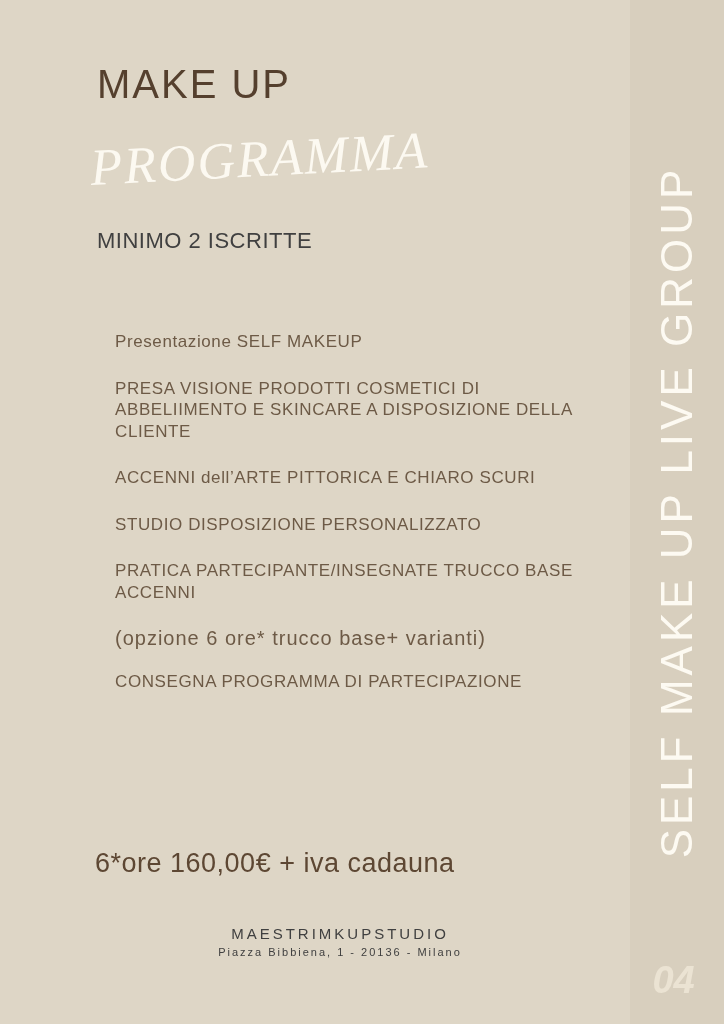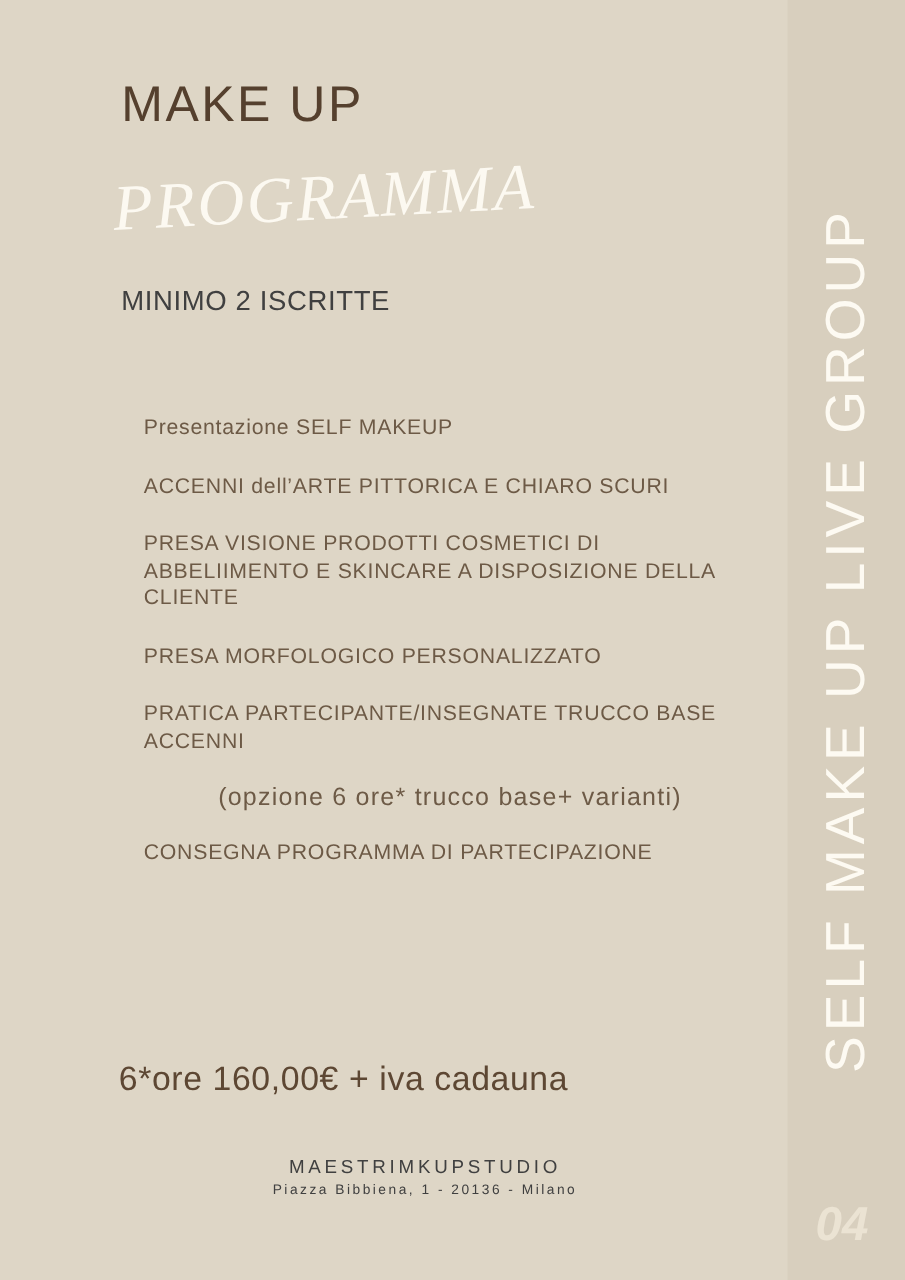--- a/index.html
+++ b/index.html
@@ -90,21 +90,20 @@
     letter-spacing: 0.6px;
     line-height: 21.5px;
     margin-bottom: 25px;
     font-weight: 400;
   }
   .program-item.option-note {
     font-size: 20px;
     letter-spacing: 1px;
     margin-top: 4px;
     margin-bottom: 21px;
-    text-align: center;
   }
 
   
   .price-block {
     position: absolute;
     left: 95px; top: 738px;
     color: #5d4733;
     font-size: 27px;
     letter-spacing: 0.5px;
     line-height: 50px;
@@ -144,23 +143,23 @@
     <div>MAKE UP</div>
   </div>
   <div class="script-overlay">PROGRAMMA</div>
 
   <div class="subtitle-block">
     <div>MINIMO 2 ISCRITTE</div>
   </div>
 
   <div class="program-list">
     <div class="program-item">Presentazione SELF MAKEUP</div>
+    <div class="program-item">PRESA VISIONE PRODOTTI COSMETICI DI ABBELIIMENTO E SKINCARE A DISPOSIZIONE DELLA CLIENTE</div>
     <div class="program-item">ACCENNI dell’ARTE PITTORICA E CHIARO SCURI</div>
-    <div class="program-item">PRESA VISIONE PRODOTTI COSMETICI DI ABBELIIMENTO E SKINCARE A DISPOSIZIONE DELLA CLIENTE</div>
-    <div class="program-item">PRESA MORFOLOGICO PERSONALIZZATO</div>
+    <div class="program-item">STUDIO DISPOSIZIONE PERSONALIZZATO</div>
     <div class="program-item">PRATICA PARTECIPANTE/INSEGNATE TRUCCO BASE ACCENNI</div>
     <div class="program-item option-note">(opzione 6 ore* trucco base+ varianti)</div>
     <div class="program-item">CONSEGNA PROGRAMMA DI PARTECIPAZIONE</div>
   </div>
 
   <div class="price-block">
     <div>6*ore 160,00€ + iva cadauna</div>
   </div>
 
   <div class="footer">

